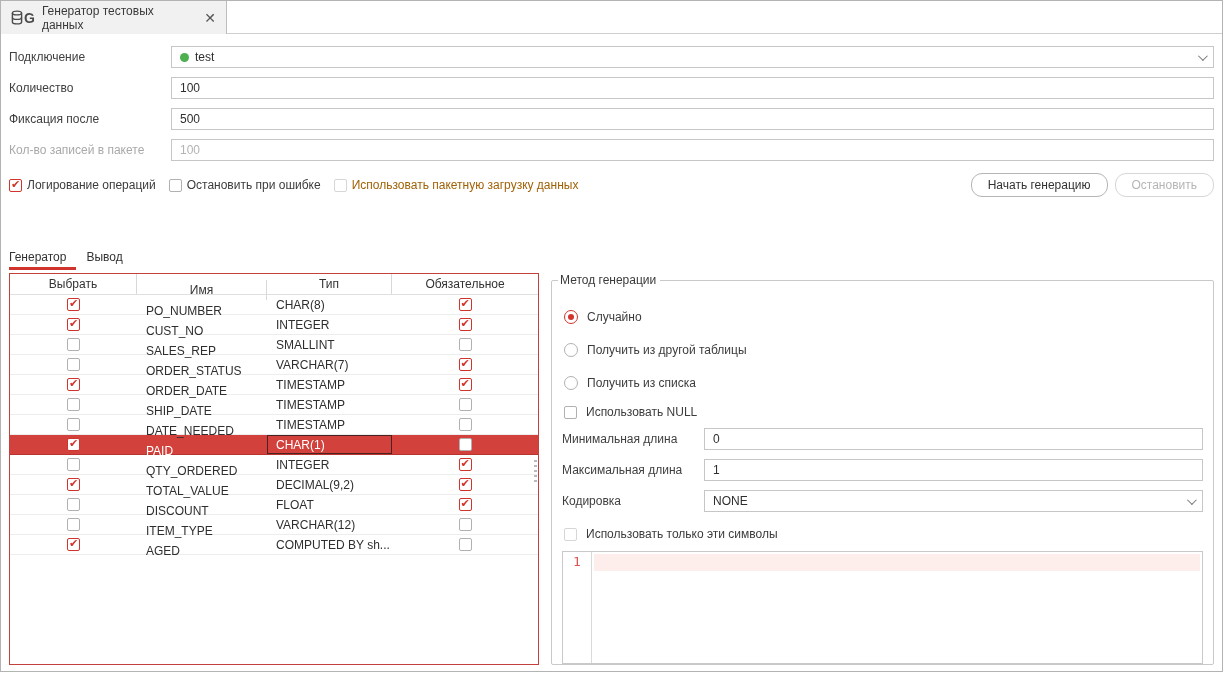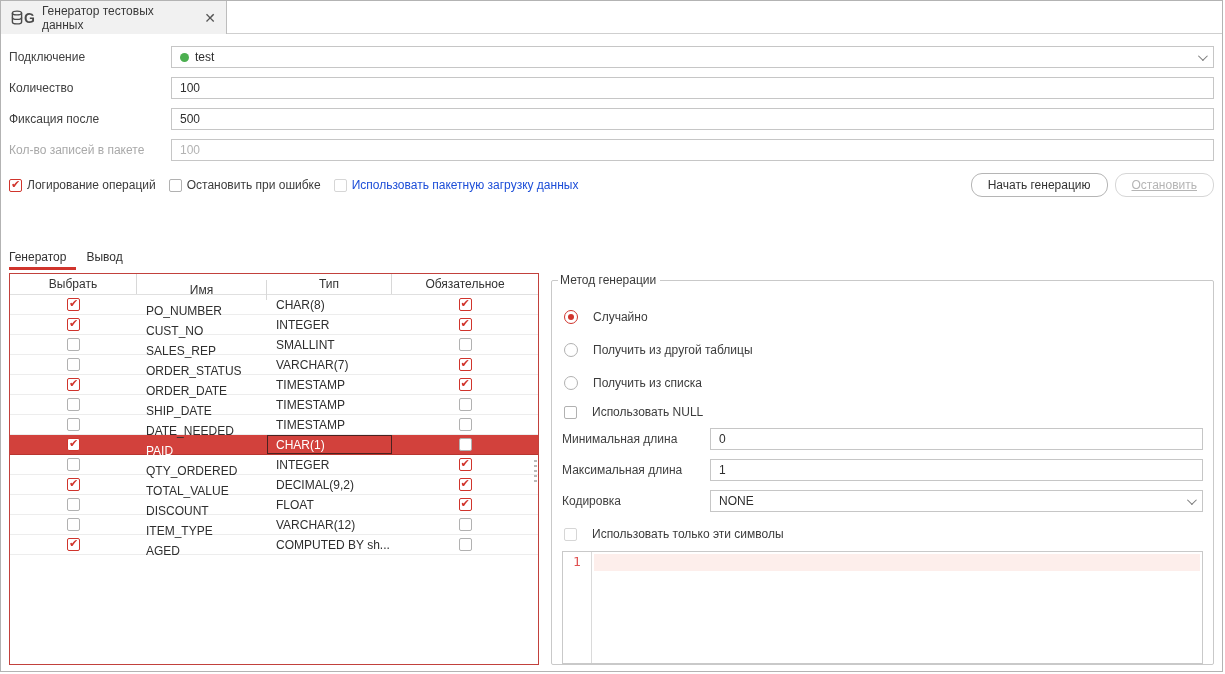--- a/index.html
+++ b/index.html
@@ -38,26 +38,26 @@
   .radio { width:14px; height:14px; border:1px solid #b1b1b1; border-radius:50%; background:#fff;
            position:relative; display:inline-block; flex:0 0 14px; }
   .radio.checked { border-color:#d0342c; }
   .radio.checked::after { content:""; position:absolute; left:3px; top:3px; width:6px; height:6px;
            border-radius:50%; background:#d0342c; }
 
   
   .options-row { display:flex; align-items:center; margin:12px 8px 0 8px; height:24px; }
   .opt { display:flex; align-items:center; gap:5px; margin-right:13px; }
   .opt .lbl { color:#3c3c3c; }
-  .opt.disabled .lbl { color:#1d4ed8; }
+  .opt.disabled .lbl { color:#a16207; }
   .spacer { flex:1; }
   button { font-family:inherit; font-size:12px; height:24px; padding:0 16px; background:#fff;
            border:1px solid #b5b5b5; border-radius:11px; color:#333; cursor:pointer; }
   button + button { margin-left:7px; }
-  button:disabled { color:#b5b5b5; border-color:#d6d6d6; cursor:default;text-decoration:underline; }
+  button:disabled { color:#b5b5b5; border-color:#d6d6d6; cursor:default; }
 
   
   .view-tabs { display:flex; gap:14px; margin:10px 8px 0 8px; }
   .vtab { padding:3px 6px 5px 0; color:#333; cursor:pointer; position:relative;margin-top:40px; }
   .vtab.active::after { content:""; position:absolute; left:0; right:-4px; bottom:-1px; height:3px; background:#d0342c; }
 
   
   .main-split { display:flex; gap:12px; margin:4px 8px 0 8px; height:392px; }
 
   
@@ -74,21 +74,21 @@
   .td.text { padding-left:9px; color:#2e2e2e; }
   .tr.hl { background:#d2413c; border-bottom-color:#b8352f; }
   .tr.hl .td.text { color:#fff; }
   .tr.hl .td.focus { box-shadow:inset 0 0 0 1px #4a2220; }
   .mini-scroll { position:absolute; right:1px; top:186px; width:3px; height:24px;
                  background:repeating-linear-gradient(#b9b9b9 0 2px, transparent 2px 5px); }
 
   
   .method-panel { flex:1; border:1px solid #c9c9c9; border-radius:2px; padding:4px 10px 10px 10px; }
   .method-panel legend { padding:0 4px 0 2px; margin-left:-4px; color:#3a3a3a; }
-  .m-row { display:flex; align-items:center; gap:15px; }
+  .m-row { display:flex; align-items:center; gap:9px; }
   .m-radio { margin:19px 0 0 2px; }
   .m-cb { margin:15px 0 0 2px; }
   .m-input { margin-top:9px; }
   .m-input label { width:133px; flex:0 0 133px; color:#404040; }
   .m-input .field { flex:1; }
   .m-input:first-of-type { margin-top:13px; }
 
   
   .editor { margin-top:10px; height:113px; border:1px solid #c9c9c9; display:flex; background:#fff; }
   .gutter { width:29px; flex:0 0 29px; border-right:1px solid #dadada; text-align:center;

